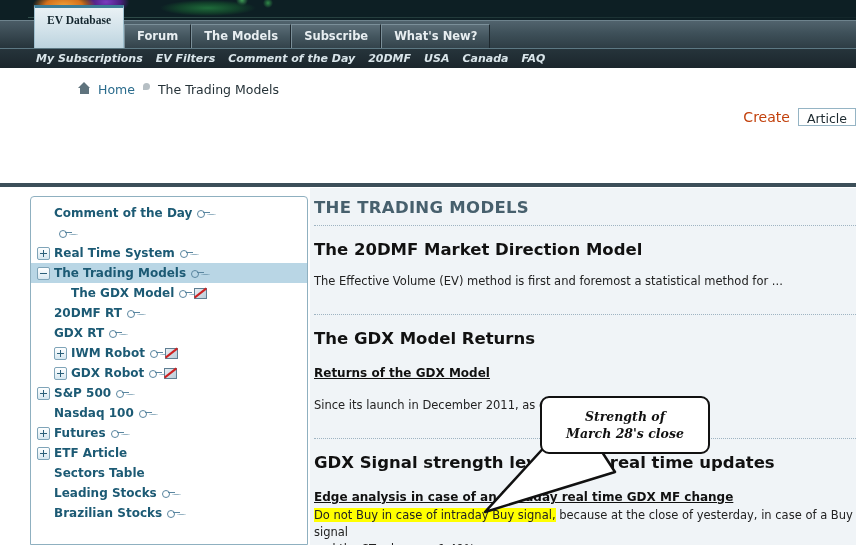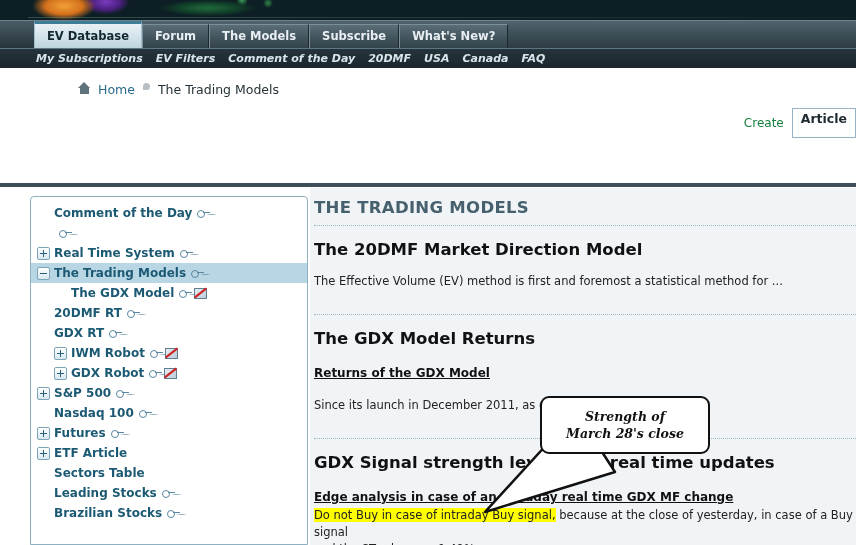--- a/index.html
+++ b/index.html
@@ -62,27 +62,28 @@
     font-weight: bold;
     color: #e8eef1;
     background: linear-gradient(to bottom, #5b6d77 0%, #44565f 50%, #33434b 100%);
     border-left: 1px solid #7b8f99;
     border-right: 1px solid #1d282e;
     border-top: 1px solid #7b8f99;
     white-space: nowrap;
     cursor: pointer;
   }
   .nav-tab.active {
-    height: 27px;
+    height: 43px;
     line-height: 25px;
     color: #14262e;
     background: linear-gradient(to bottom, #e9f1f5 0%, #d2e2ea 55%, #bcd3de 100%);
     border-top: 3px solid #3d7d96;
     border-left: 1px solid #9fc0cf;
     border-right: 1px solid #9fc0cf;
+    font-family: Liberation Serif, serif;
   }
 
   
   #secondary-nav {
     height: 20px;
     background: linear-gradient(to bottom, #26343b, #1b262c);
     border-top: 1px solid #5d7883;
     display: flex;
     align-items: center;
     padding-left: 36px;
@@ -135,32 +136,31 @@
     background: #b6bfc4;
   }
   #breadcrumb-current { font-size: 12.5px; color: #253238; }
 
   
   #create-row {
     position: absolute;
     right: 0; top: 40px;
     display: flex; align-items: center; gap: 8px;
   }
-  #create-label { font-size: 12px; color: #15803d; }
+  #create-label { font-size: 14px; color: #c2410c; }
   #create-select {
-    height: 30px;
+    height: 18px;
     line-height: 20px;
     padding: 0 8px;
     font-size: 12.5px;
     color: #1d2a30;
     background: #ffffff;
     border: 1px solid #95b4c4;
     white-space: nowrap;
     cursor: pointer;
-    font-weight: bold;
   }
 
   
   #content-divider {
     position: absolute;
     left: 0; right: 0; top: 115px;
     height: 4px;
     background: #3c4f59;
   }
 

